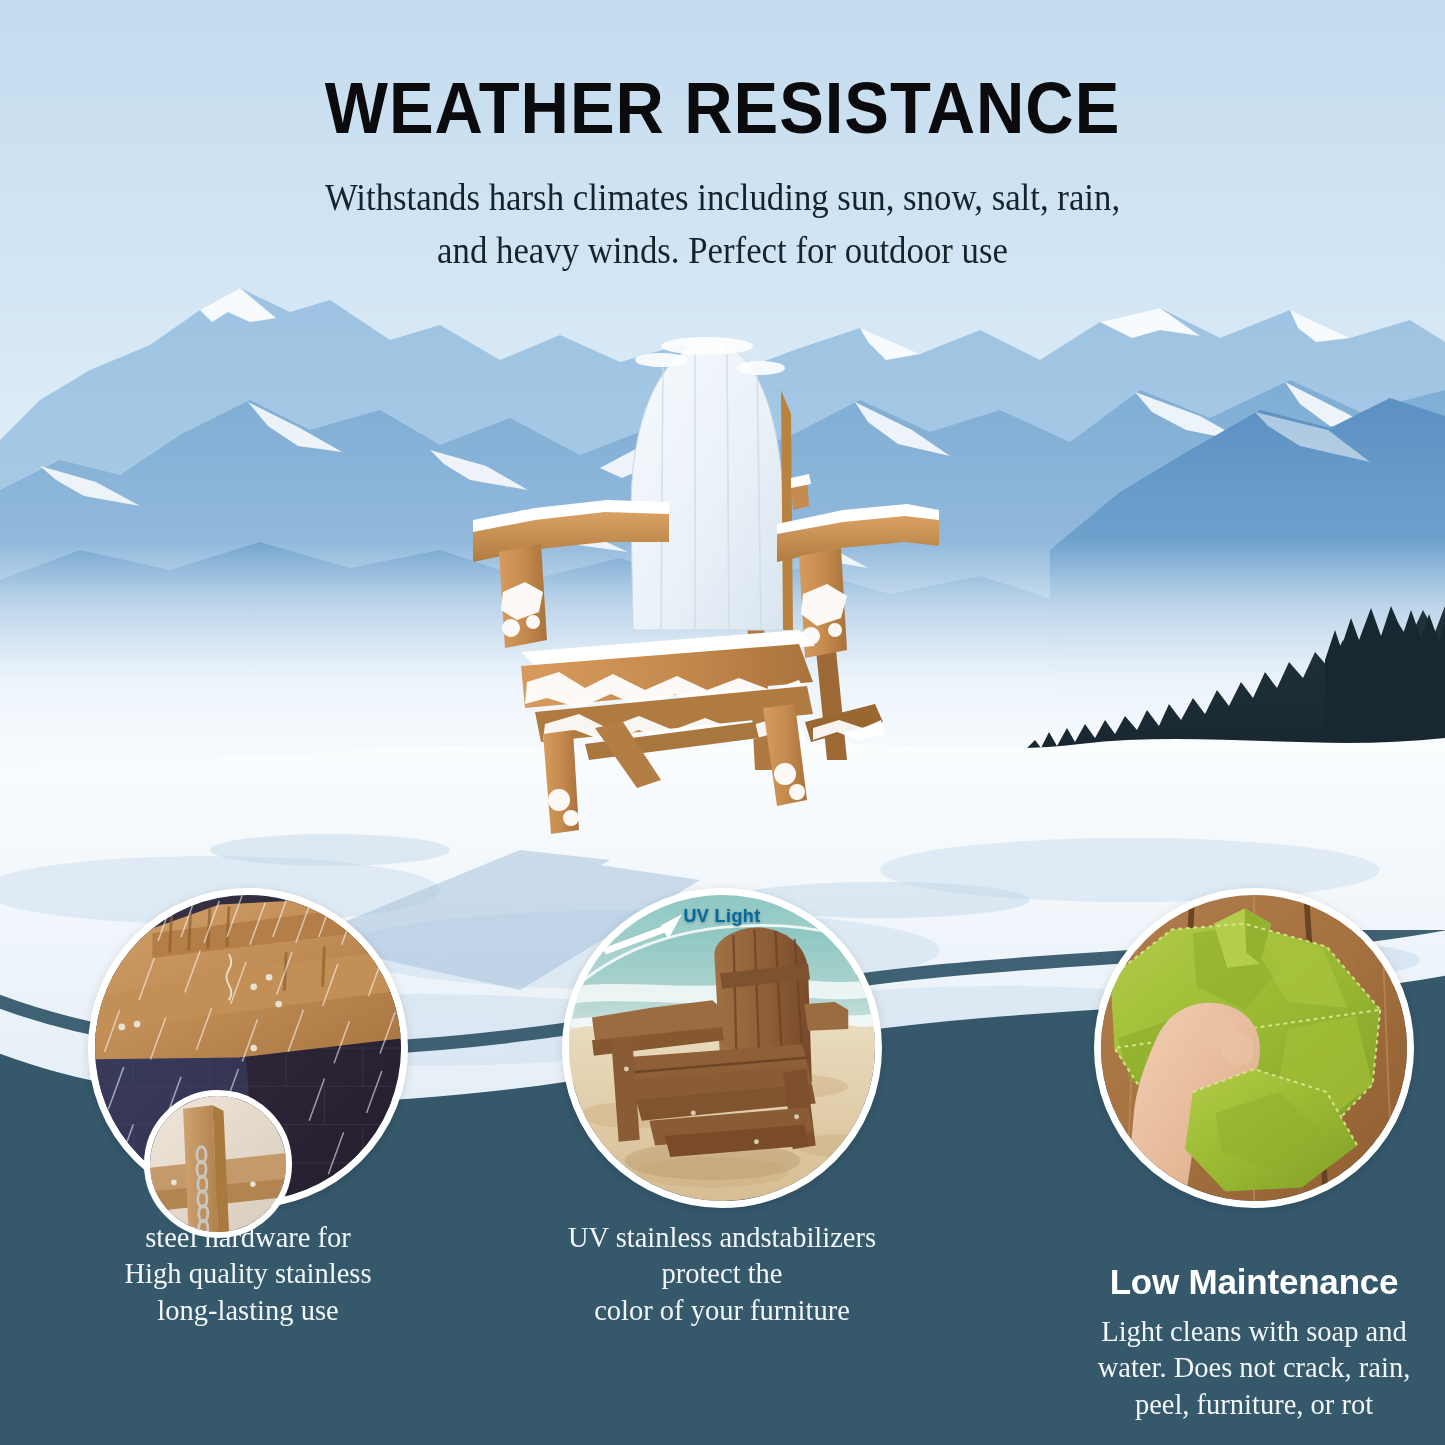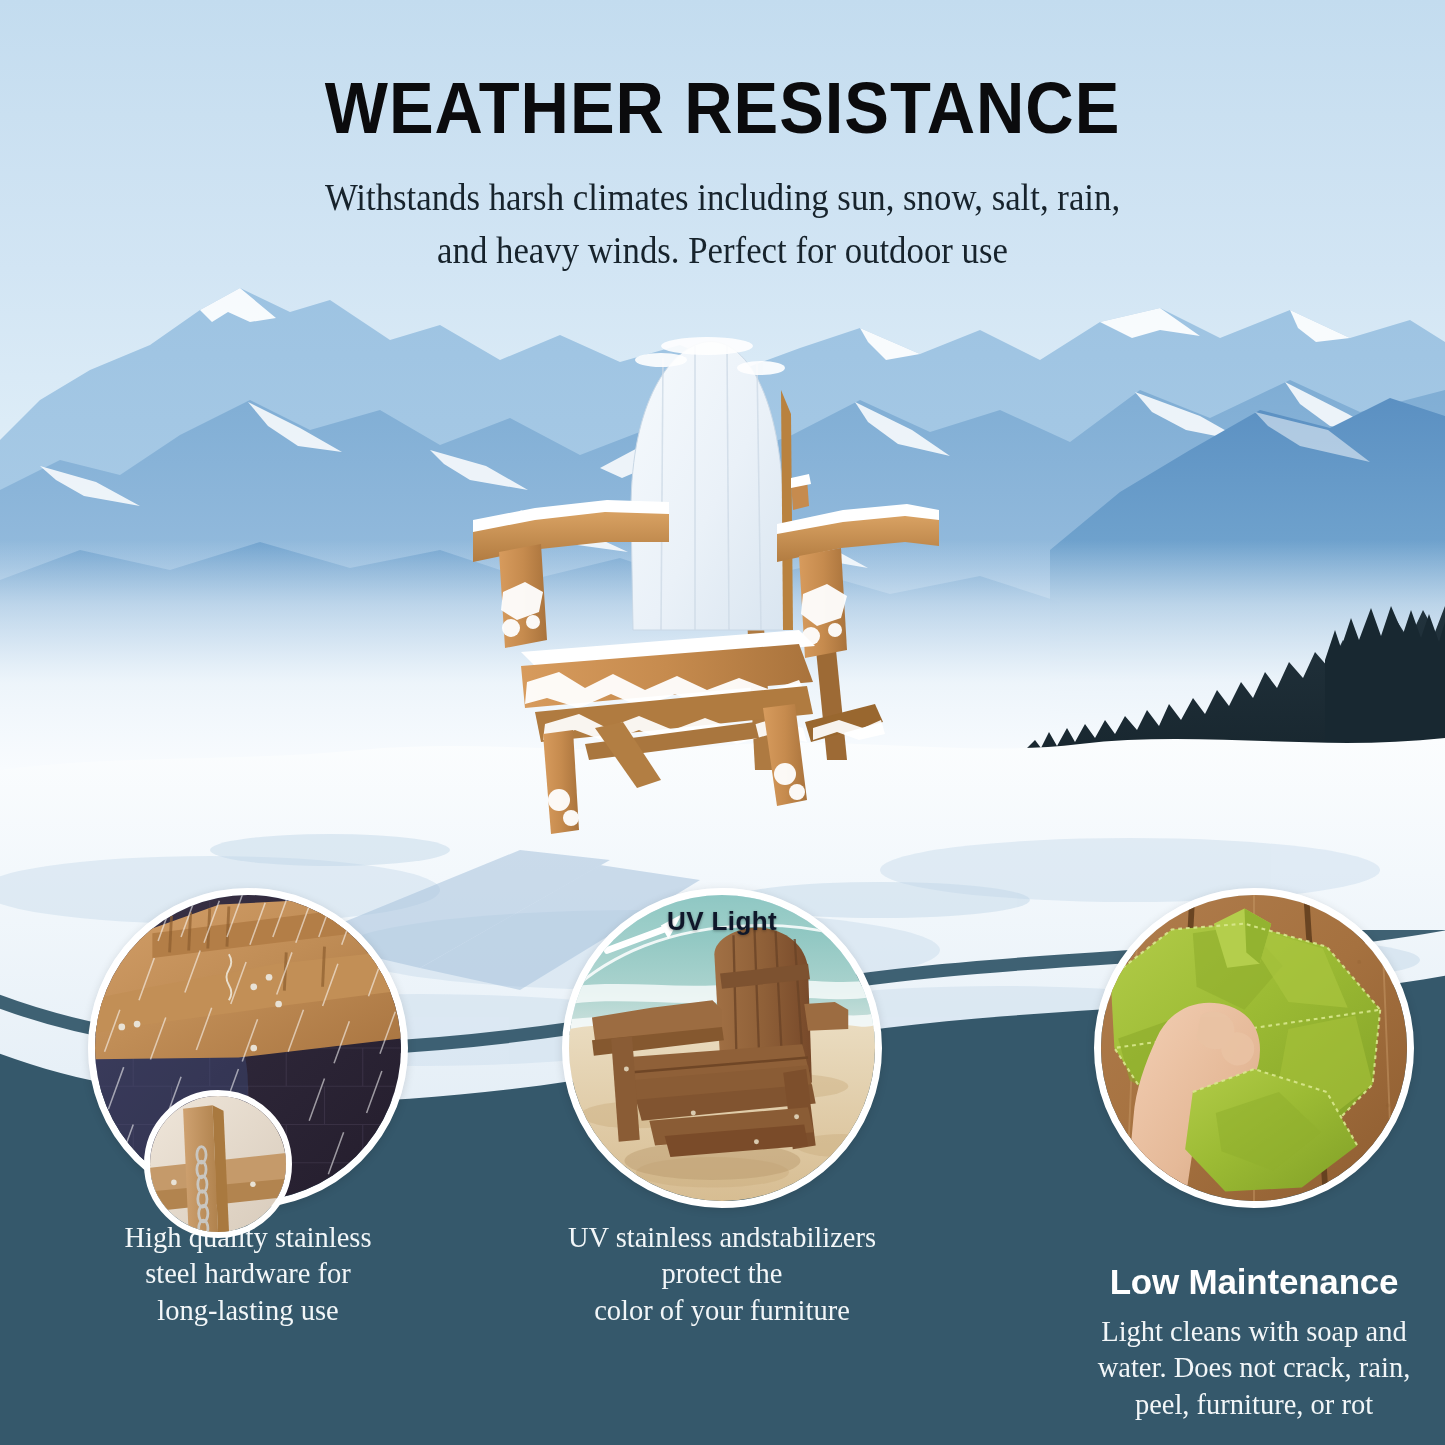--- a/index.html
+++ b/index.html
@@ -147,22 +147,22 @@
     overflow: hidden;
     z-index: 4;
   }
   .mini-circle svg { display: block; width: 100%; height: 100%; }
 
   .uv-label {
     position: absolute;
     left: 0; right: 0;
     top: 18px;
     text-align: center;
-    color: #0f172a;
-    font-size: 26px;
+    color: #0369a1;
+    font-size: 18px;
     font-weight: 700;
     letter-spacing: .4px;
     z-index: 6;
     text-shadow: 0 1px 3px rgba(0,0,0,.35);
   }
 
   .feat-title {
     margin-top: 54px;
     font-family: "Liberation Sans", sans-serif;
     font-weight: 700;
@@ -531,22 +531,22 @@
             </g>
 
             <g fill="#e8e2d6">
               <circle cx="112" cy="96" r="3"></circle>
               <circle cx="26" cy="94" r="3"></circle>
             </g>
           </svg>
         </div>
       </div>
       <div class="feat-desc">
+        <span class="ln">steel hardware for</span>
         <span class="ln">High quality stainless</span>
-        <span class="ln">steel hardware for</span>
         <span class="ln">long-lasting use</span>
       </div>
     </div>
 
     <div class="feature f2">
       <div class="circle-wrap">
         <div class="circle">
           <svg viewBox="0 0 320 320" preserveAspectRatio="xMidYMid slice">
             <defs>
               <linearGradient id="seaG" x1="0" y1="0" x2="0" y2="1">

